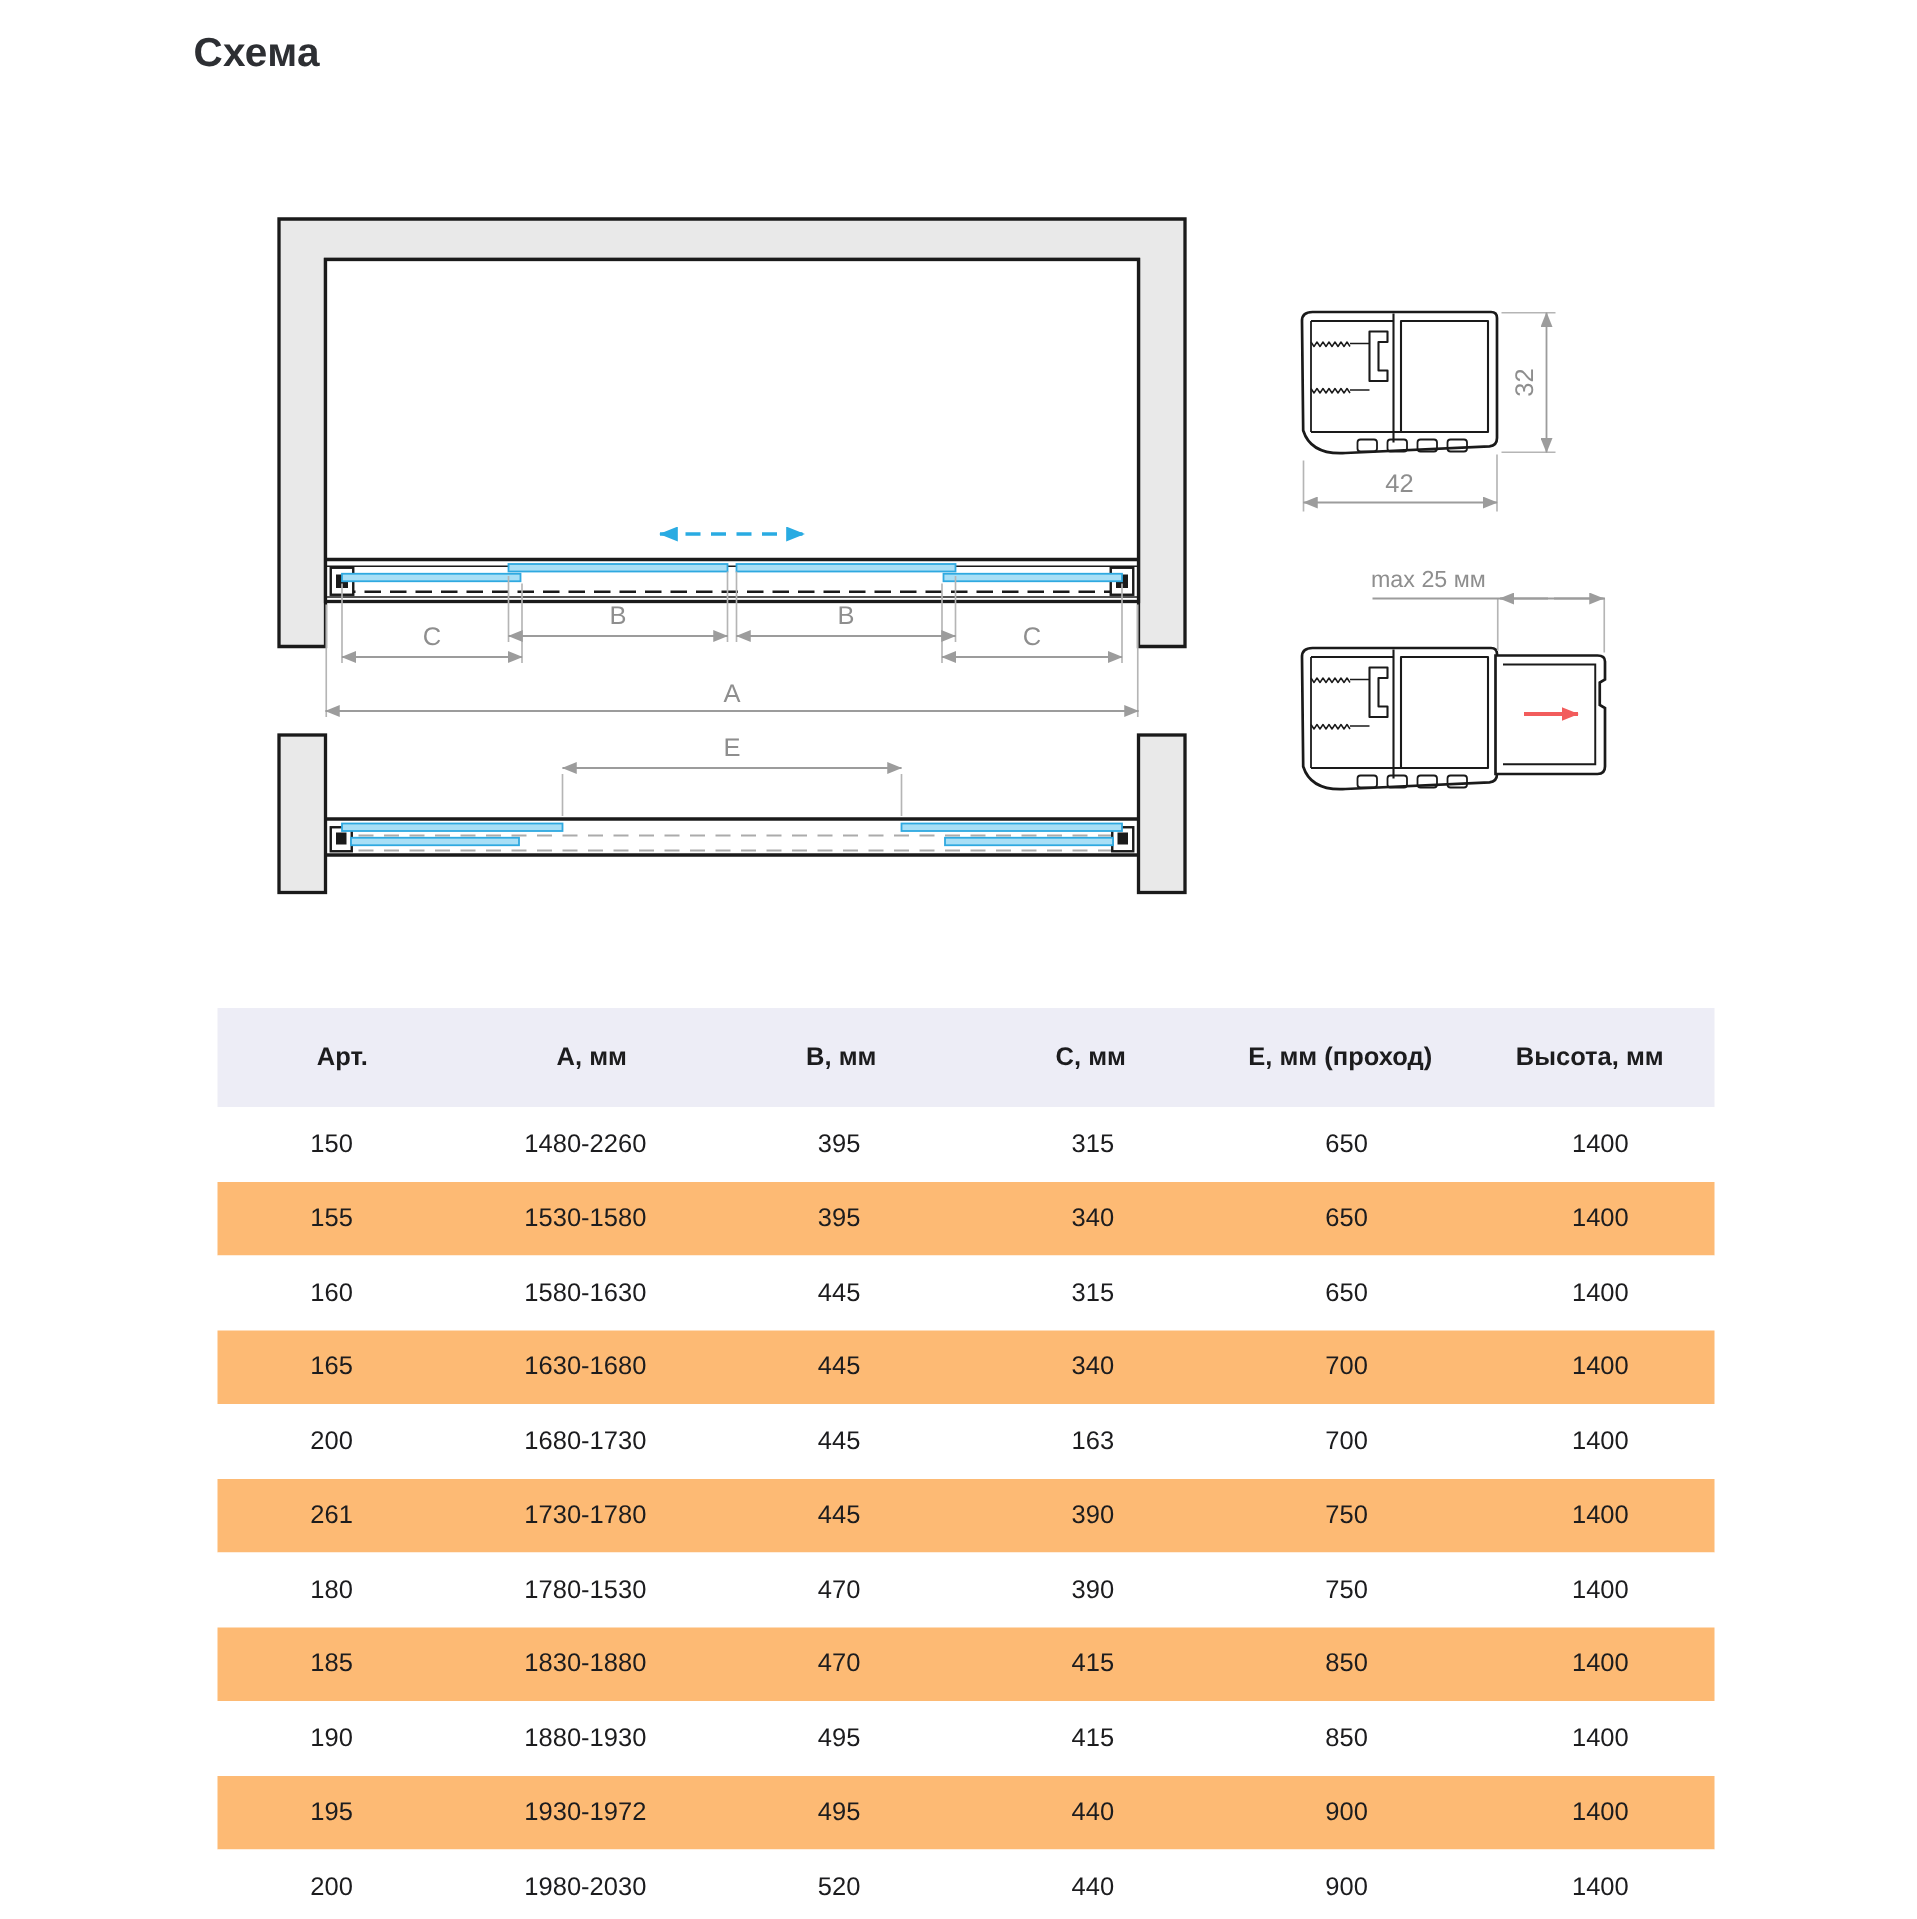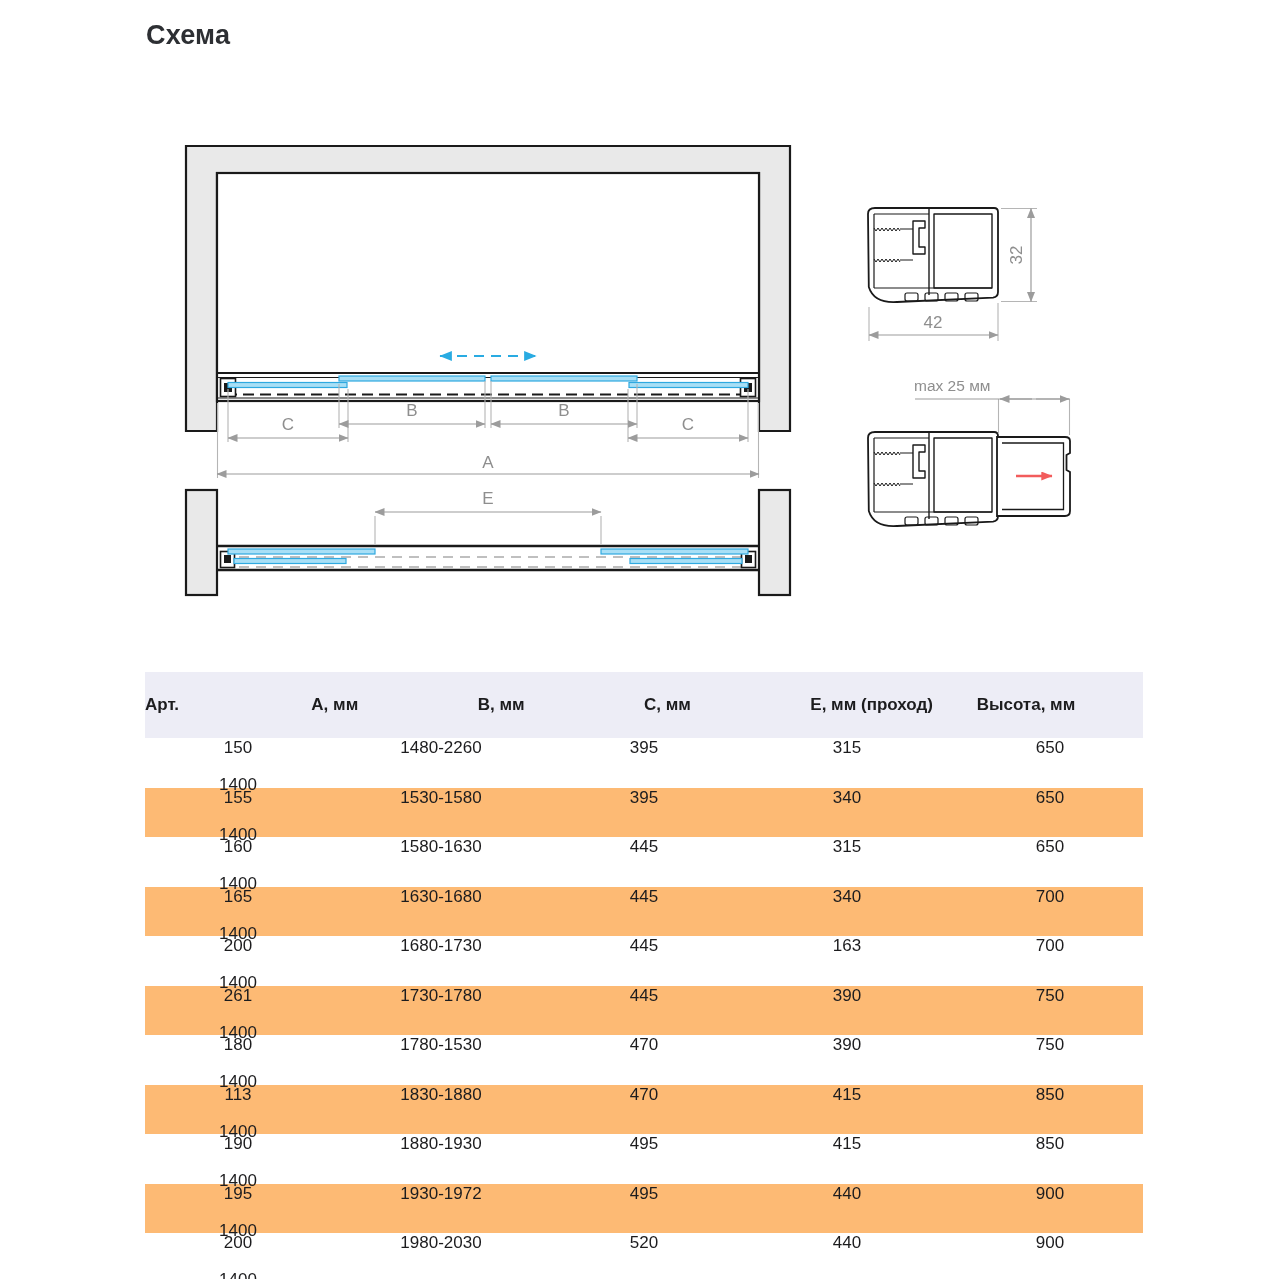--- a/index.html
+++ b/index.html
@@ -2,35 +2,35 @@
 <html><head>
 <meta charset="utf-8">
 <style>
   html,body{margin:0;padding:0}
   body{
     width:1278px;height:1279px;position:relative;overflow:hidden;
     background:#ffffff;font-family:"Liberation Sans",sans-serif;
   }
   .abs{position:absolute}
   .page-title{
-    position:absolute;left:146px;top:20px;
+    position:absolute;left:129px;top:20px;
     font-size:27px;font-weight:700;color:#2d2f33;letter-spacing:.2px;
   }
   
   .dimlbl{font-family:"Liberation Sans",sans-serif;font-size:17px;fill:#8e8e8e;text-anchor:middle}
   .dimlbl-s{font-family:"Liberation Sans",sans-serif;font-size:15.5px;fill:#8e8e8e}
   
   .size-table{position:absolute;left:145px;top:672px;width:998px;color:#1c1c1e}
   .thead{
     display:grid;grid-template-columns:repeat(6,1fr);height:66px;
     background:#ededf6;align-items:center;font-weight:700;font-size:17px;
   }
-  .th{text-align:left}
+  .th{text-align:center}
   .tr{
-    display:grid;grid-template-columns:repeat(5,1fr);height:49.5px;
+    display:grid;grid-template-columns:repeat(6,1fr);height:49.5px;
     align-items:center;font-size:17px;background:#ffffff;gap:17px;
   }
   .tr.alt{background:#fdba74}
   .td{text-align:center}
 </style>
 </head>
 <body>
 
 <div class="page-title">Схема</div>
 
@@ -259,21 +259,21 @@
       </div>
       <div class="tr">
         <div class="td">180</div>
         <div class="td">1780-1530</div>
         <div class="td">470</div>
         <div class="td">390</div>
         <div class="td">750</div>
         <div class="td">1400</div>
       </div>
       <div class="tr alt">
-        <div class="td">113</div>
+        <div class="td">185</div>
         <div class="td">1830-1880</div>
         <div class="td">470</div>
         <div class="td">415</div>
         <div class="td">850</div>
         <div class="td">1400</div>
       </div>
       <div class="tr">
         <div class="td">190</div>
         <div class="td">1880-1930</div>
         <div class="td">495</div>

